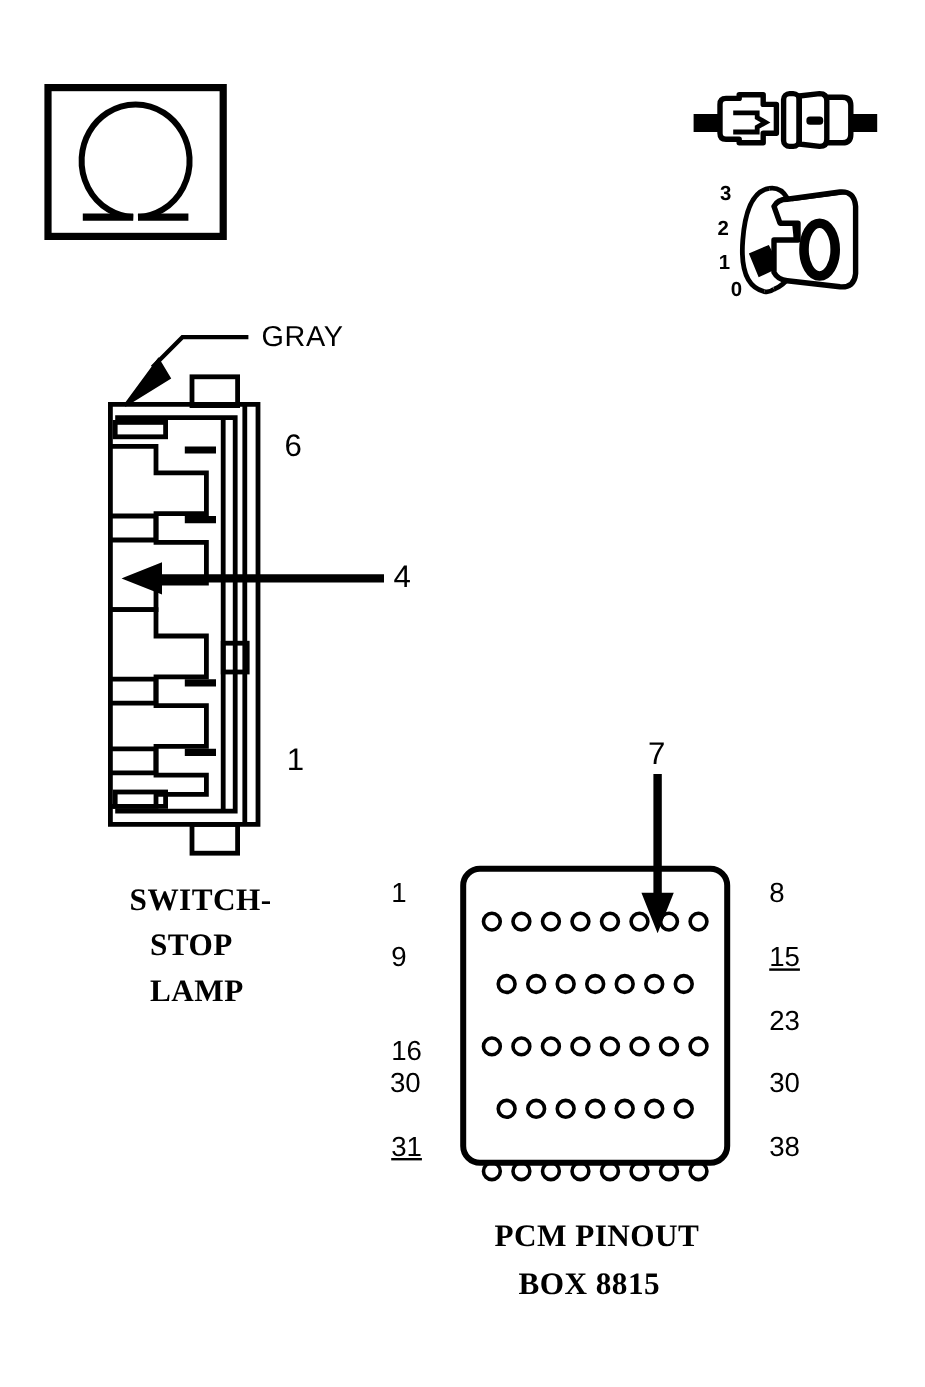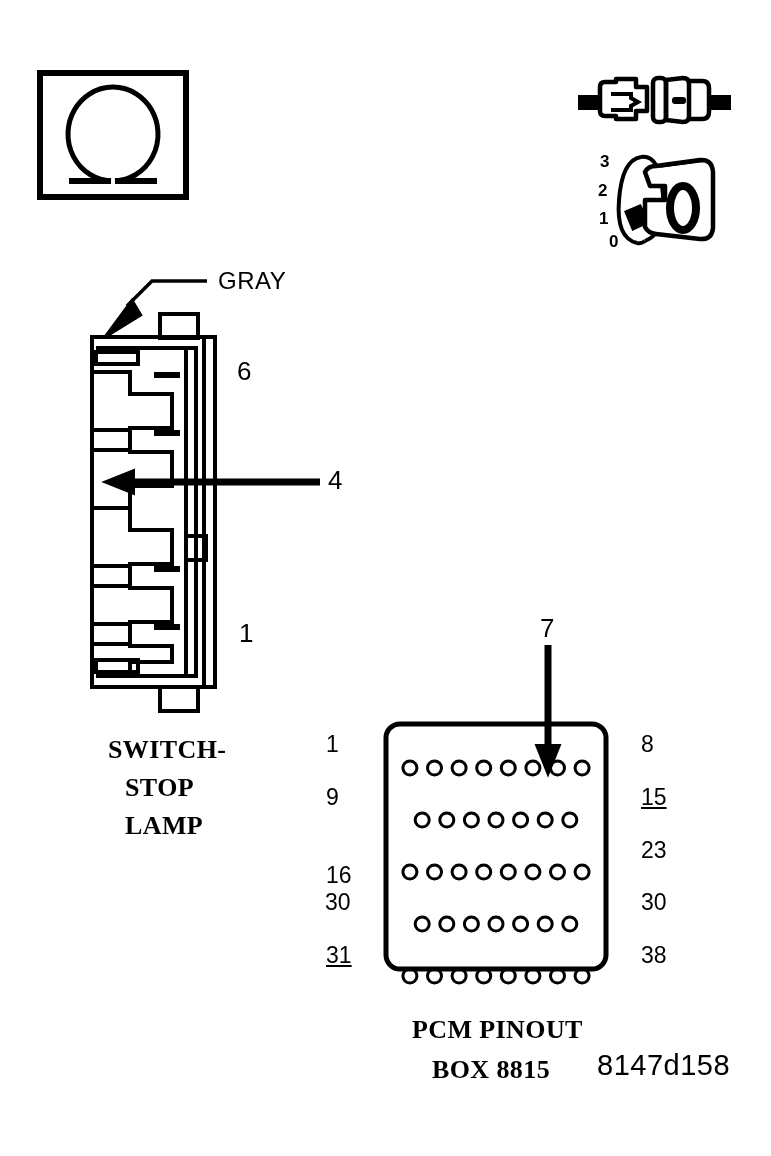--- a/index.html
+++ b/index.html
@@ -249,15 +249,14 @@
   <div class="lbl num-md" style="left:326px; top:944px;text-decoration:underline;">31</div>
 
   <div class="lbl num-md" style="left:641px; top:733px;">8</div>
   <div class="lbl num-md" style="left:641px; top:786px;text-decoration:underline;">15</div>
   <div class="lbl num-md" style="left:641px; top:839px;">23</div>
   <div class="lbl num-md" style="left:641px; top:891px;">30</div>
   <div class="lbl num-md" style="left:641px; top:944px;">38</div>
 
   <div class="lbl cap-bold" style="left:412px; top:1017px;">PCM PINOUT</div>
   <div class="lbl cap-bold" style="left:432px; top:1057px;">BOX 8815</div>
-  <div class="lbl code-txt" style="left:597px; top:1051px;">8147d158</div>
 
 </div>
 
 </body></html>

